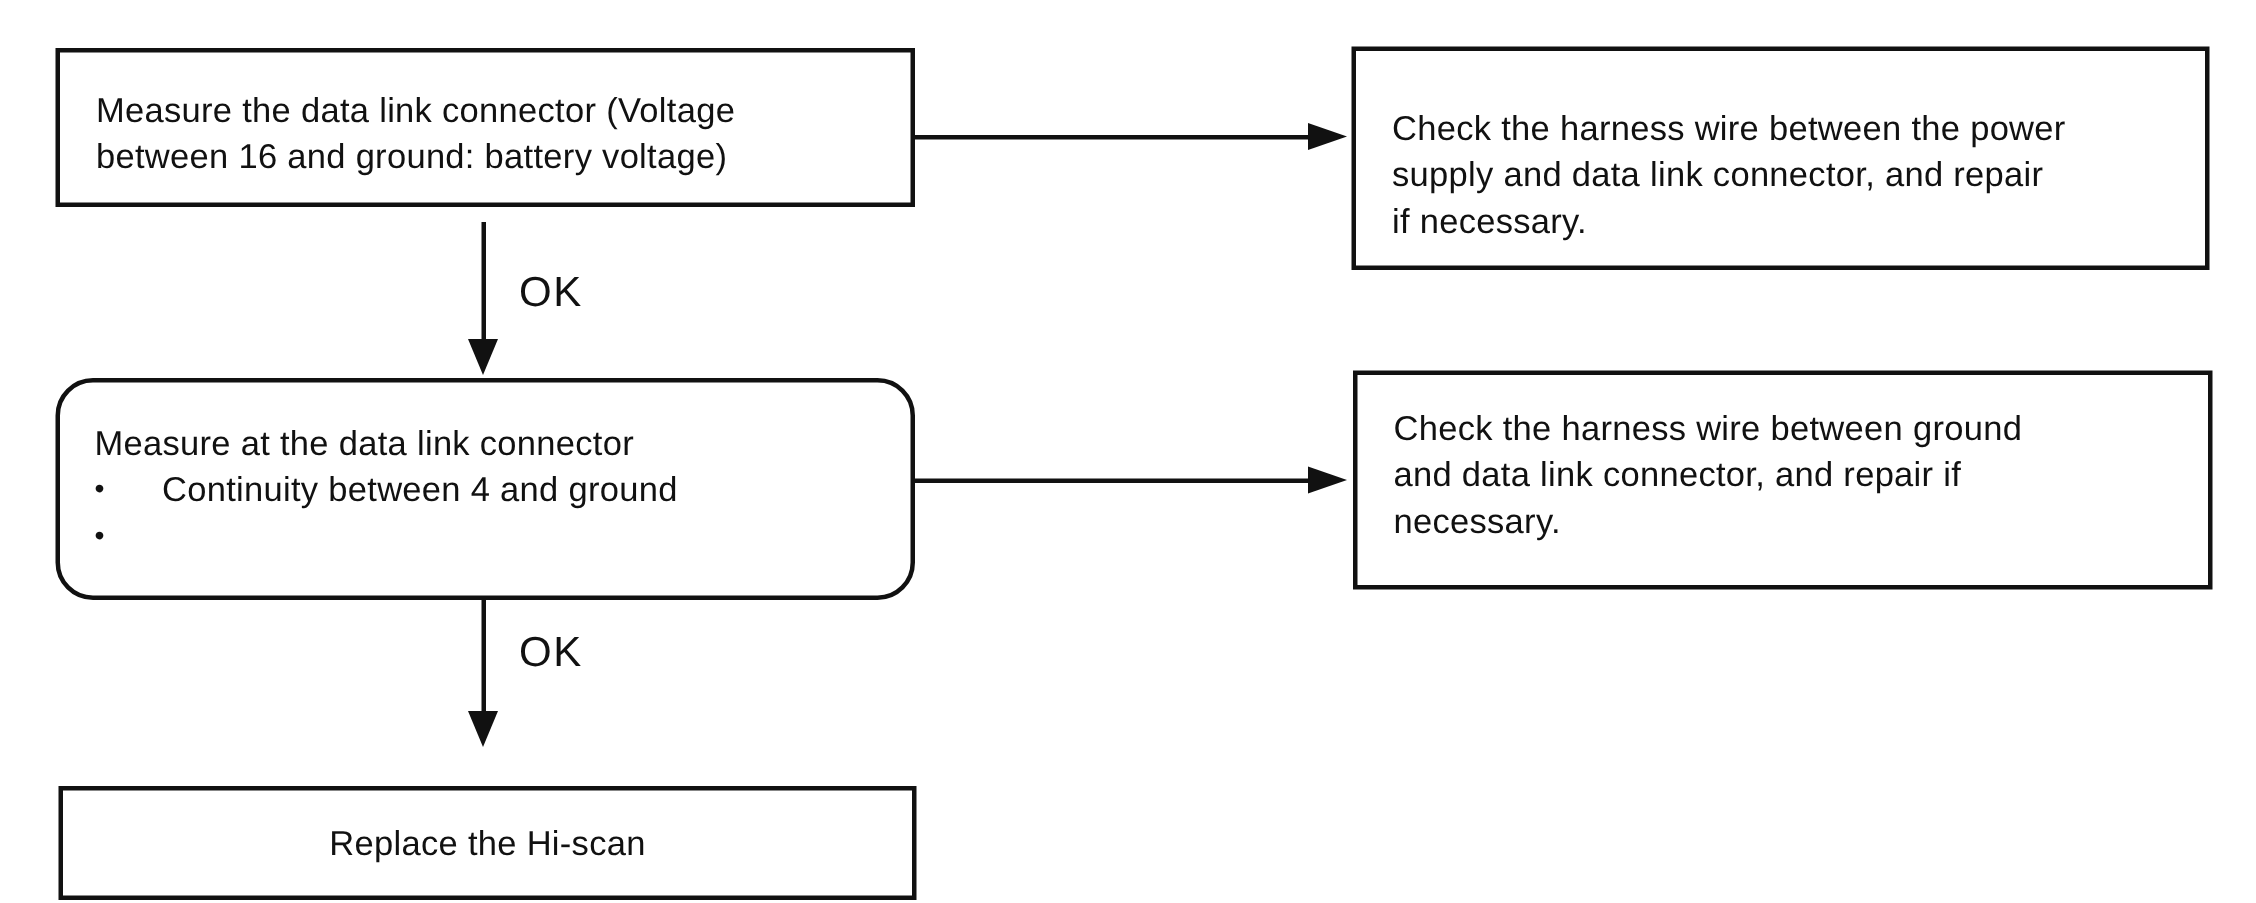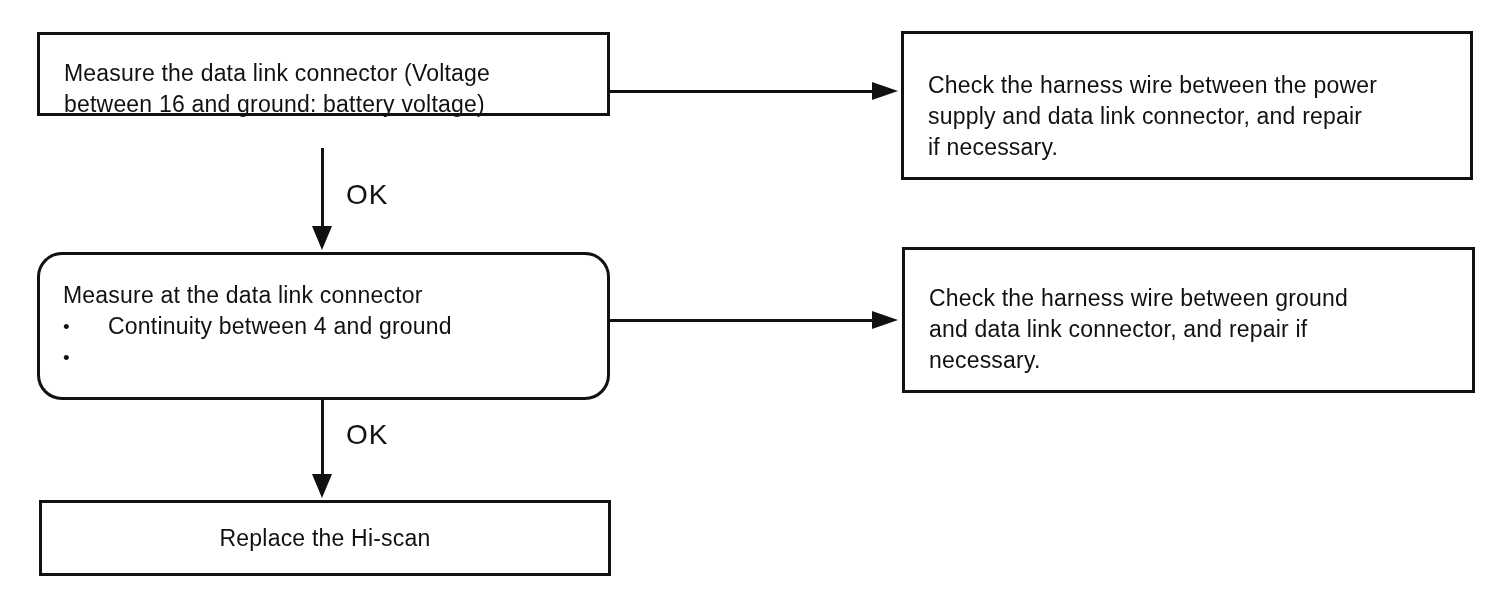--- a/index.html
+++ b/index.html
@@ -23,26 +23,26 @@
   }
   .box {
     position: absolute;
     border: 3px solid var(--ink);
     background: var(--bg);
     font-size: 23px;
     line-height: 31px;
     letter-spacing: 0.2px;
   }
   .box .line { white-space: nowrap; }
-  .box-step1   { left: 37px;  top: 32px;  width: 573px; height: 84px; padding: 23px 16px 0 24px; }
+  .box-step1   { left: 37px;  top: 32px;  width: 573px; height: 106px; padding: 23px 16px 0 24px; }
   .box-result1 { left: 901px; top: 31px;  width: 572px; height: 149px; padding: 36px 16px 0 24px; }
   .box-step2   { left: 37px;  top: 252px; width: 573px; height: 148px; padding: 25px 16px 0 23px; border-radius: 25px; }
-  .box-result2 { left: 902px; top: 247px; width: 573px; height: 146px; padding: 33px 16px 0 24px; }
+  .box-result2 { left: 902px; top: 247px; width: 573px; height: 146px; padding: 20px 16px 0 24px; }
   .box-step3   {
-    left: 39px; top: 500px; width: 572px; height: 76px;
+    left: 39px; top: 524px; width: 572px; height: 76px;
     display: flex; align-items: center; justify-content: center;
     padding: 0;
   }
   .bullet-row { display: flex; }
   .bullet-glyph {
     width: 45px;
     flex: 0 0 45px;
     font-size: 19px;
   }
   .edge-line {

